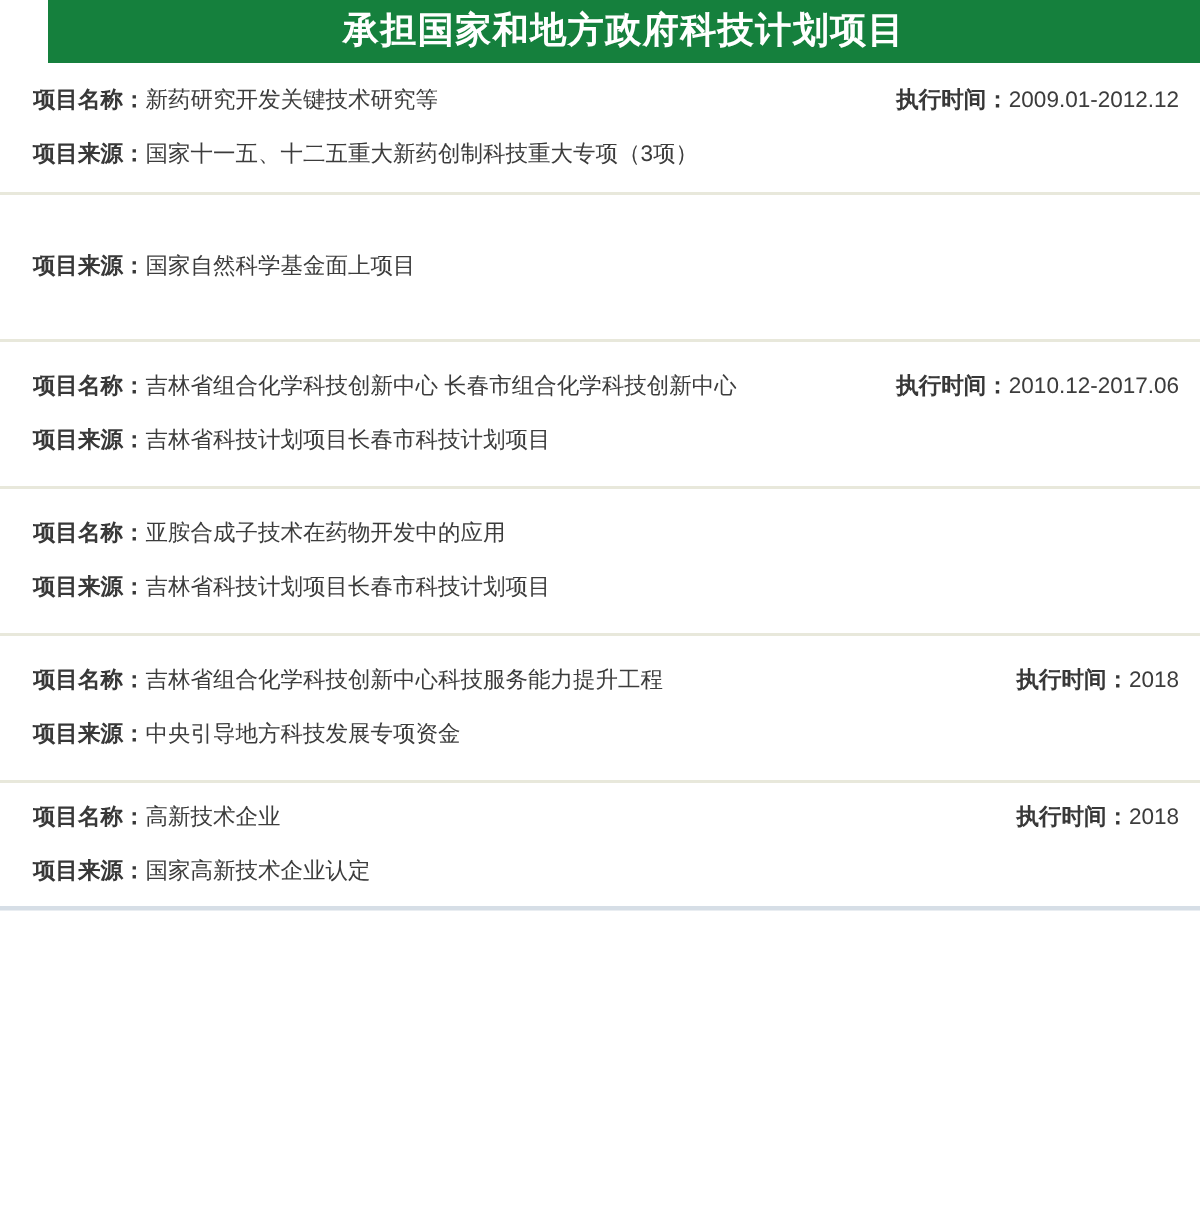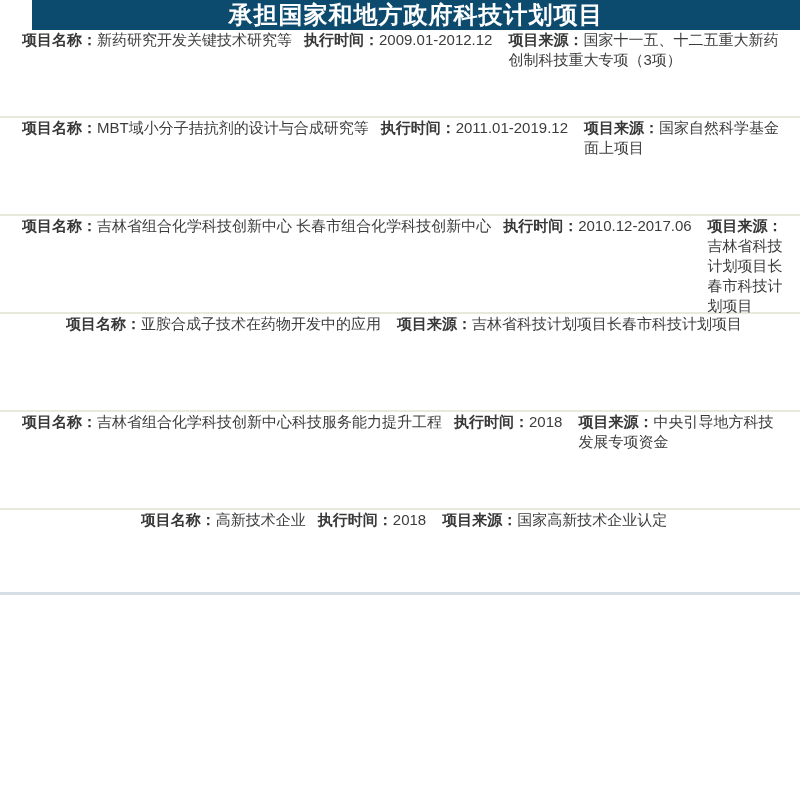--- a/index.html
+++ b/index.html
@@ -7,43 +7,43 @@
   body {
     font-family: "Liberation Sans", sans-serif;
     background: #ffffff;
     width: 800px;
     height: 804px;
     overflow: hidden;
   }
   .page { width: 800px; height: 804px; background: #ffffff; }
 
   .banner {
-    height: 30px;
-    background: #0c4a6e;
+    height: 42px;
+    background: #15803d;
     display: flex;
     align-items: center;
     justify-content: center;
     margin-left: 32px;
   }
   .banner h1 {
     color: #ffffff;
     font-size: 24px;
     font-weight: 700;
     letter-spacing: 1px;
     line-height: 1;
     white-space: nowrap;
   }
 
   .project-list { width: 100%; }
 
   .row {
     height: 98px;
     border-bottom: 2px solid #E8E8DB;
     display: flex;
-    flex-direction: row;
+    flex-direction: column;
     justify-content: center;
     gap: 16px;
     padding: 0 14px 0 22px;
     background: #ffffff;
   }
   .row:first-child { height: 88px; }
   .row:last-child  { height: 82px; border-bottom: none; border-radius: 28px; }
 
   .line { line-height: 20px; font-size: 15px; color: #3C3C3C; }
   .line1 {
@@ -82,28 +82,20 @@
         <div class="time-group">
           <span class="lbl">执行时间：</span><span class="val">2009.01-2012.12</span>
         </div>
       </div>
       <div class="line line2">
         <span class="lbl">项目来源：</span><span class="val">国家十一五、十二五重大新药创制科技重大专项（3项）</span>
       </div>
     </section>
 
     <section class="row">
-      <div class="line line1">
-        <div class="name-group">
-          <span class="lbl">项目名称：</span><span class="val">MBT域小分子拮抗剂的设计与合成研究等</span>
-        </div>
-        <div class="time-group">
-          <span class="lbl">执行时间：</span><span class="val">2011.01-2019.12</span>
-        </div>
-      </div>
       <div class="line line2">
         <span class="lbl">项目来源：</span><span class="val">国家自然科学基金面上项目</span>
       </div>
     </section>
 
 
     <section class="row">
       <div class="line line1">
         <div class="name-group">
           <span class="lbl">项目名称：</span><span class="val">吉林省组合化学科技创新中心 长春市组合化学科技创新中心</span>

